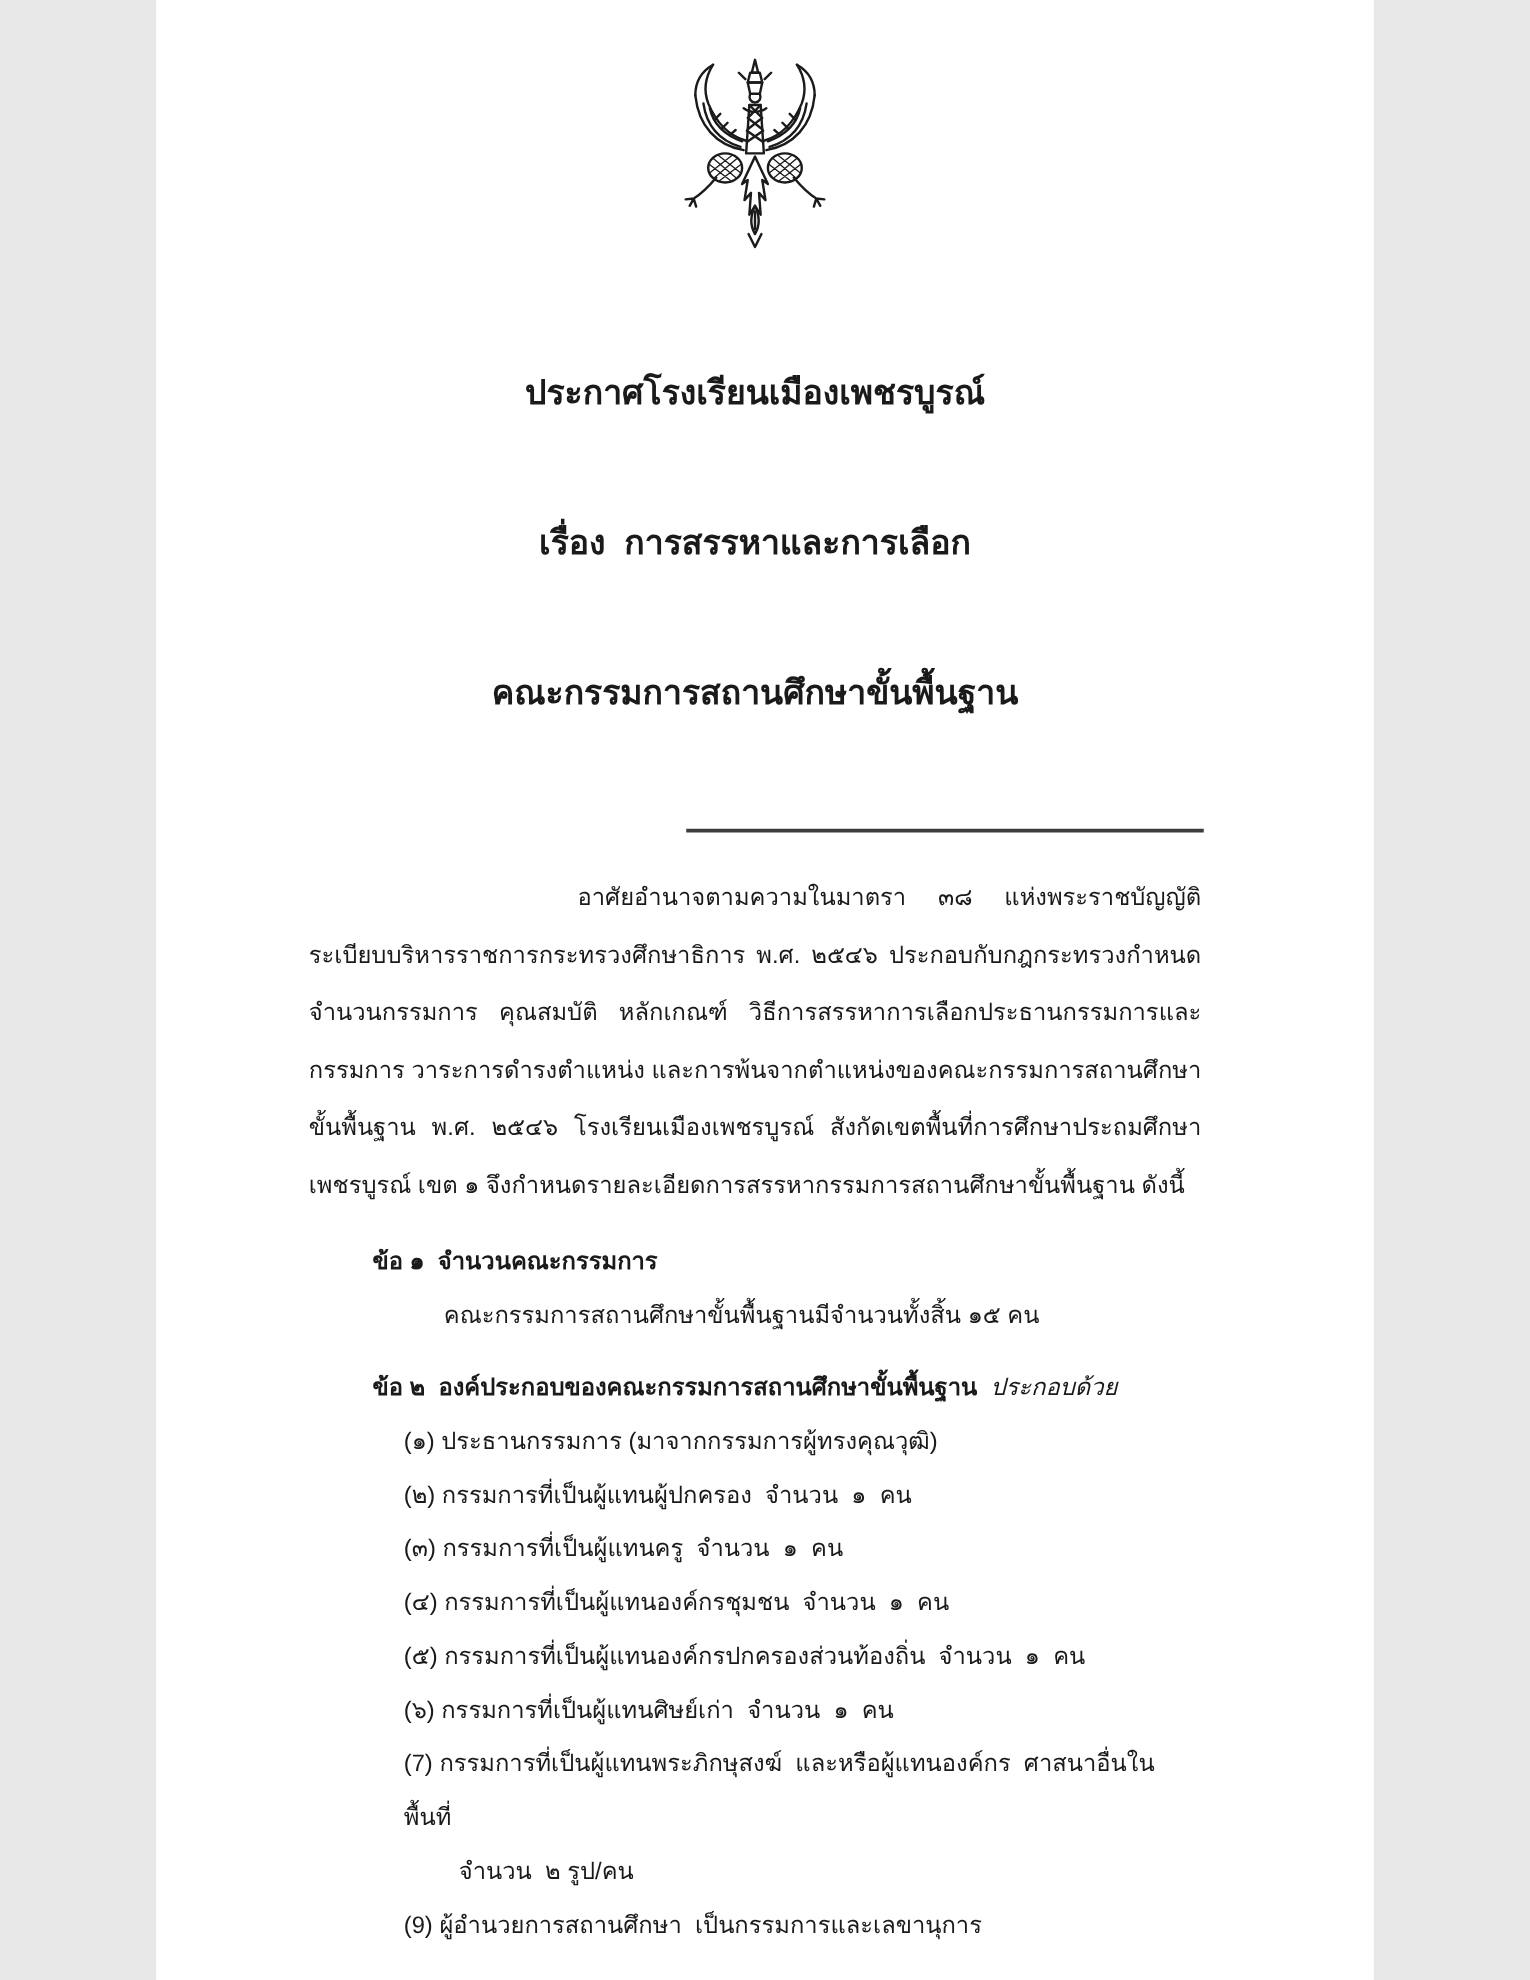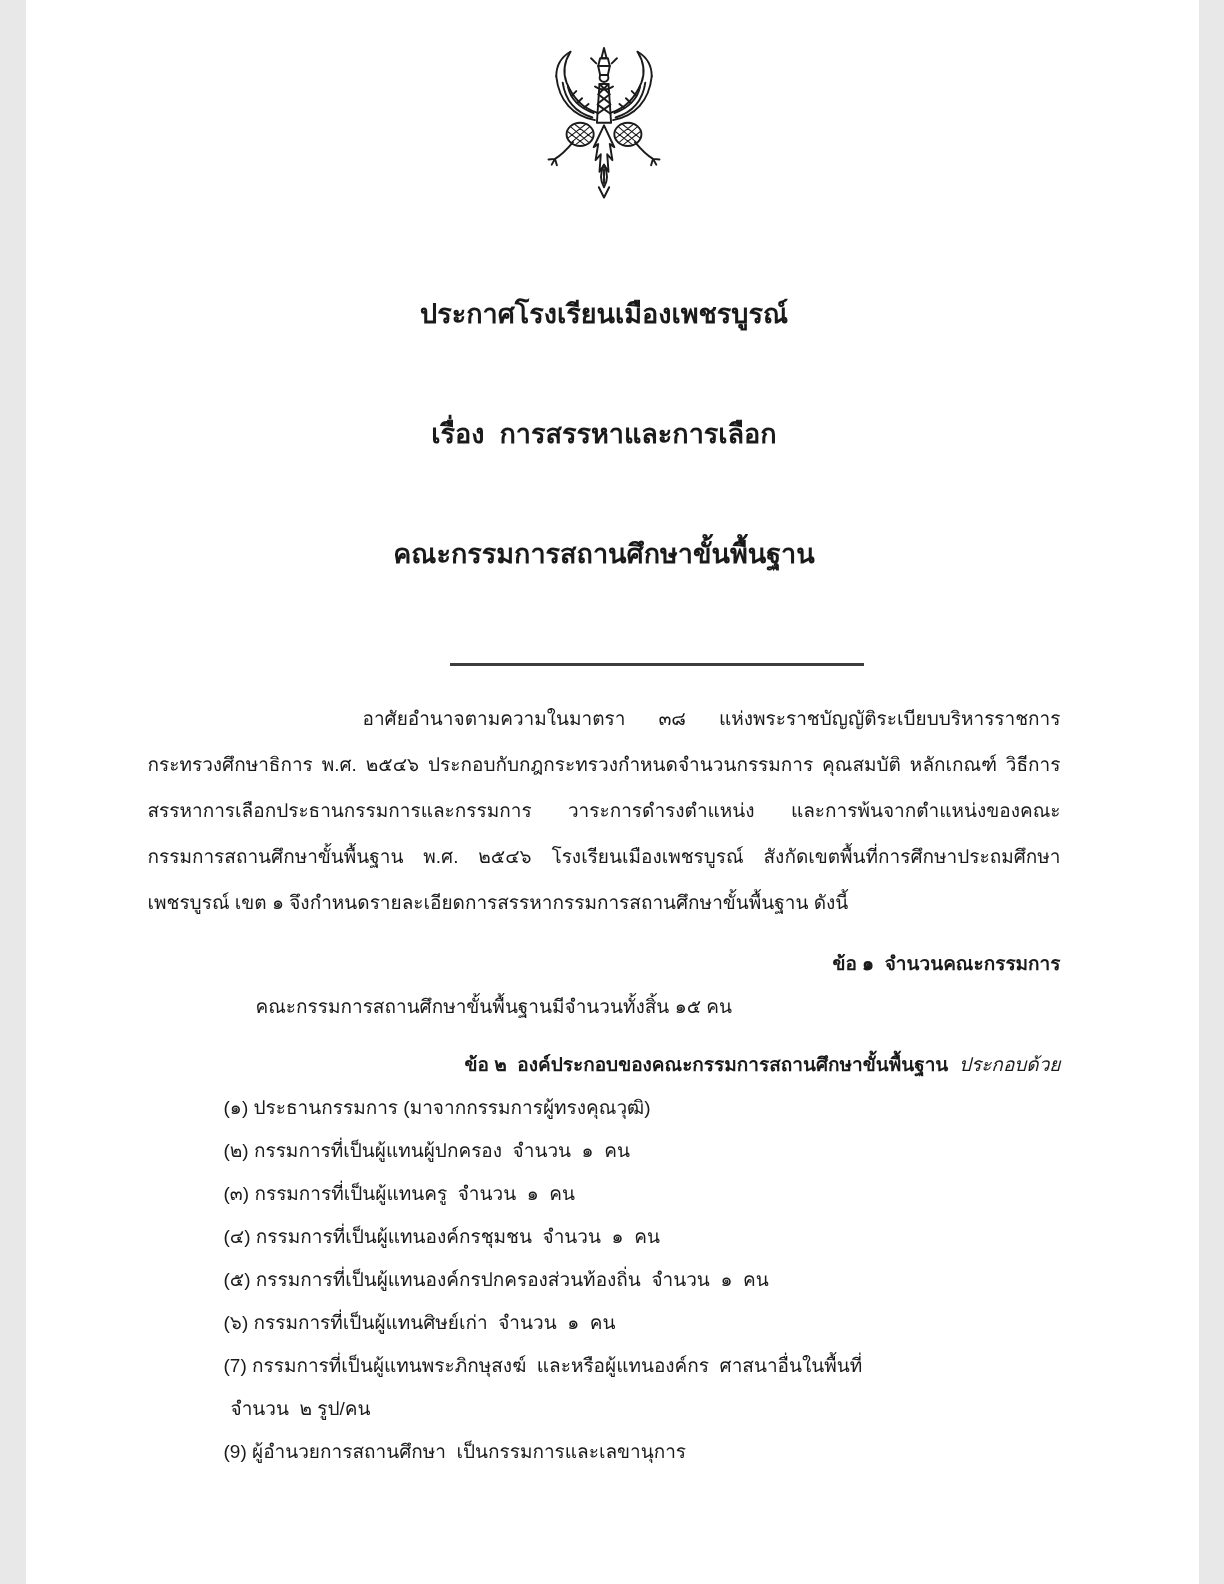--- a/index.html
+++ b/index.html
@@ -1,18 +1,18 @@
 <!DOCTYPE html>
 <html lang="th"><head>
 <meta charset="utf-8">
 <style>
   html,body{margin:0;padding:0;background:#e8e8e8;}
   .page{
     position:relative;
-    width:1173px;height:1584px;
+    width:974px;height:1584px;
     margin:0 auto;
     background:#ffffff;
     color:#1a1a1a;
     font-family:"Liberation Sans","DejaVu Sans",sans-serif;
     box-sizing:border-box;
     padding:0 138px 0 122px;
     overflow:hidden;
   }
   .emblem-wrap{
     padding-top:44px;
@@ -38,35 +38,35 @@
     line-height:46px;
     text-indent:215px;
     text-align:justify;
     overflow-wrap:break-word;
   }
   .sec-heading{
     font-weight:bold;
     line-height:43px;
     white-space:pre-wrap;
   }
-  .h-indent{margin-left:51px;text-align:right;}
+  .h-indent{margin-left:51px;}
   .s1{margin-top:16px;}
   .s1-body{
     margin-left:108px;
     line-height:43px;
     white-space:pre-wrap;
   }
   .s2{margin-top:15px;}
   .s2-list{margin-top:0;}
   .list-line{
     margin-left:76px;
     line-height:43px;
     white-space:pre-wrap;
   }
-  .list-cont{margin-left:83px;}
+  .list-cont{margin-left:120px;}
   .normal{font-weight:normal;font-style:italic;}
 </style>
 </head>
 <body>
 
 <div class="page">
 
   <div class="emblem-wrap">
     <svg width="142" height="160" viewBox="0 0 220 248" fill="none" stroke="#1b1b1b" stroke-width="3" stroke-linecap="round" stroke-linejoin="round">
 

